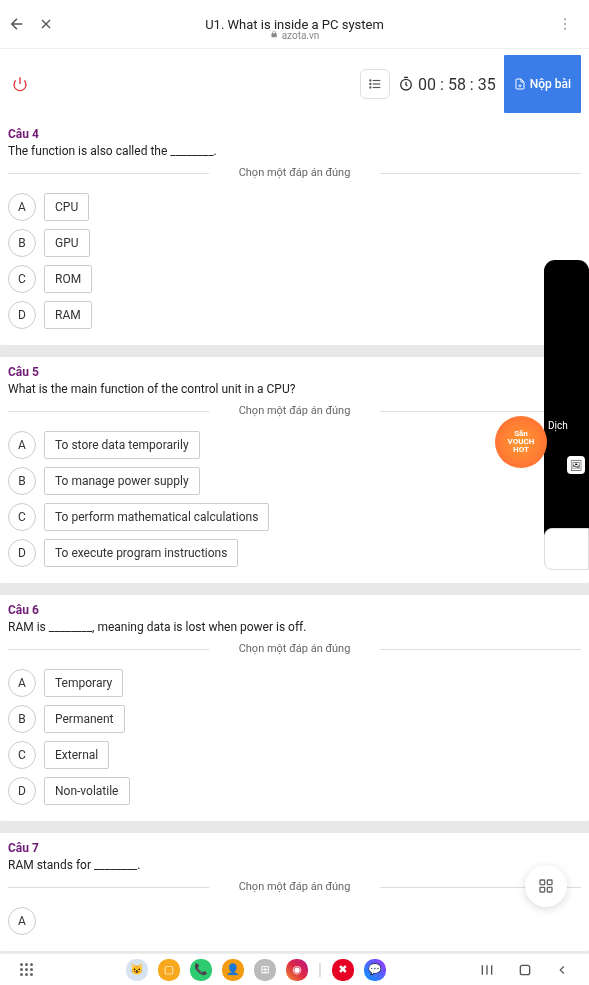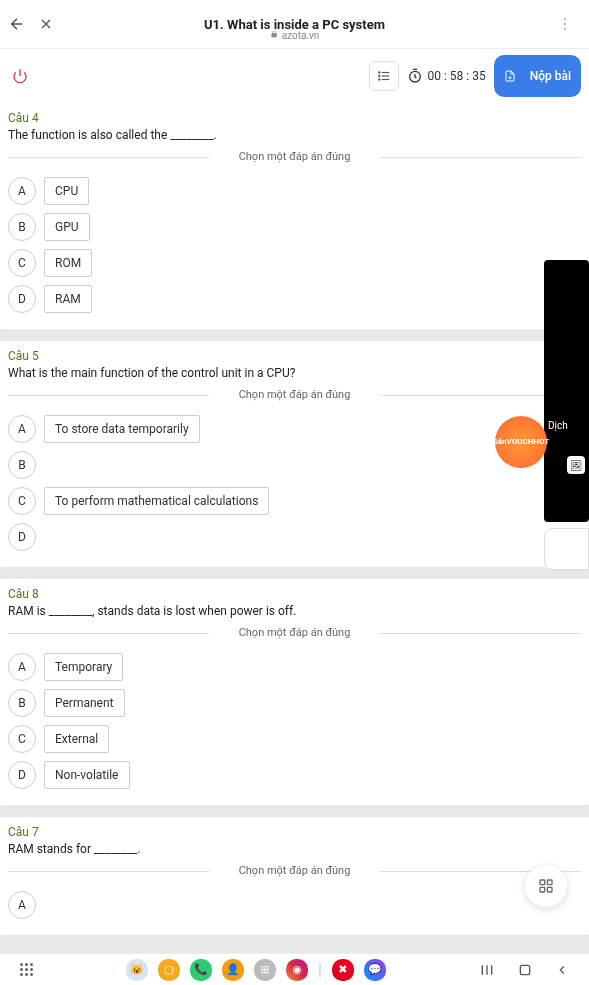--- a/index.html
+++ b/index.html
@@ -1,43 +1,43 @@
 <!DOCTYPE html>
 <html><head>
 <meta charset="utf-8">
 <style>
 *{margin:0;padding:0;box-sizing:border-box;font-family:-apple-system,BlinkMacSystemFont,"Segoe UI",Roboto,sans-serif}
 body{width:589px;height:985px;background:#e8e8e8;overflow:hidden;position:relative}
 .top-bar{background:#fff;display:flex;align-items:center;height:48px;position:relative}
 .top-left-icons{display:flex;align-items:center;gap:12px;padding-left:8px}
-.top-title{position:absolute;left:50%;transform:translateX(-50%);text-align:center;font-weight:700;font-size:13px;color:#222}
+.top-title{position:absolute;left:50%;transform:translateX(-50%);text-align:center;font-weight:400;font-size:13px;color:#222}
 .top-url{position:absolute;left:50%;top:30px;transform:translateX(-50%);display:flex;align-items:flex-start;gap:4px;font-size:10px;color:#888}
 .top-more{position:absolute;right:16px;top:50%;transform:translateY(-50%);color:#999}
 .toolbar{background:#fff;display:flex;align-items:center;justify-content:space-between;padding:6px 8px;border-top:1px solid #eee}
 .power-icon{color:#d33;margin-left:4px}
 .toolbar-right{display:flex;align-items:center;gap:8px}
 .icon-btn{width:30px;height:30px;border:1px solid #ddd;border-radius:6px;display:flex;align-items:center;justify-content:center;background:#fff}
-.timer{display:flex;align-items:center;gap:4px;font-size:12px;color:#333}
-.submit-btn{background:#3b7de8;color:#fff;border:none;border-radius:10px;padding:14px 10px;display:flex;align-items:center;gap:14px;font-size:12px;font-weight:500}
+.timer{display:flex;align-items:center;gap:4px;font-size:16px;color:#333}
+.submit-btn{background:#3b7de8;color:#fff;border:none;border-radius:1px;padding:22px 10px;display:flex;align-items:center;gap:4px;font-size:12px;font-weight:500}
 .content{background:#e8e8e8;padding:0;height:calc(100% - 48px - 42px - 32px);overflow:hidden}
 .card{background:#fff;padding:8px;margin-bottom:12px;border-radius:0 0 2px 2px}
-.q-label{font-size:12px;font-weight:400;color:#4d7c0f;margin-bottom:3px}
+.q-label{font-size:12px;font-weight:700;color:#701a75;margin-bottom:3px}
 .q-text{font-size:12px;color:#222;margin-bottom:8px}
 .q-instruction{font-size:11px;color:#666;text-align:center;position:relative;margin:8px 0 14px}
 .q-instruction::before,.q-instruction::after{content:"";position:absolute;top:50%;width:35%;height:1px;background:#ddd}
 .q-instruction::before{left:0}
 .q-instruction::after{right:0}
 .option{display:flex;align-items:center;gap:8px;margin-bottom:8px}
 .opt-letter{width:28px;height:28px;border:1px solid #ccc;border-radius:50%;display:flex;align-items:center;justify-content:center;font-size:12px;color:#333;flex-shrink:0}
 .opt-text{border:1px solid #ccc;border-radius:2px;padding:6px 10px;font-size:12px;color:#333}
 .fab{position:absolute;bottom:78px;right:22px;width:42px;height:42px;border-radius:50%;background:#fff;box-shadow:0 2px 8px rgba(0,0,0,0.15);display:flex;align-items:center;justify-content:center}
-.overlay{position:absolute;right:0;top:260px;width:45px;height:262px;background:#000;border-radius:4px}
+.overlay{position:absolute;right:0;top:260px;width:45px;height:310px;background:#000;border-radius:11px}
 .overlay-text{color:#fff;font-size:10px;position:absolute;top:160px;left:4px}
 .overlay-white{position:absolute;right:0;top:528px;width:45px;height:42px;background:#fff;border:1px solid #ddd;border-radius:8px 0 0 8px}
-.voucher{position:absolute;right:42px;top:416px;width:52px;height:52px;border-radius:50%;background:radial-gradient(circle,#ff9933,#ff6633);display:flex;flex-direction:row;align-items:center;justify-content:center;color:#fff;font-size:8px;font-weight:700;text-align:center;line-height:1}
+.voucher{position:absolute;right:42px;top:416px;width:52px;height:52px;border-radius:50%;background:radial-gradient(circle,#ff9933,#ff6633);display:flex;flex-direction:column;align-items:center;justify-content:center;color:#fff;font-size:8px;font-weight:700;text-align:center;line-height:1}
 .img-icon{position:absolute;right:4px;top:456px;width:18px;height:18px;background:#fff;border-radius:4px;display:flex;align-items:center;justify-content:center;font-size:10px}
 .bottom-bar{position:absolute;bottom:0;left:0;right:0;height:32px;background:#fff;display:flex;align-items:center;justify-content:space-between;padding:0 20px;border-top:1px solid #eee}
 .dock-icons{display:flex;gap:10px;align-items:center}
 .dock-icon{width:22px;height:22px;border-radius:10px;display:flex;align-items:center;justify-content:center;font-size:11px;color:#fff}
 .nav-icons{display:flex;gap:22px;align-items:center;color:#555}
 .apps-icon{display:grid;grid-template-columns:repeat(3,3px);grid-gap:2px}
 .apps-icon span{width:3px;height:3px;background:#666;border-radius:50%}
 svg{display:block}
 </style>
 </head>
@@ -137,32 +137,34 @@
     <div class="card">
       <div class="q-label">Câu 5</div>
       <div class="q-text">What is the main function of the control unit in a CPU?</div>
       <div class="q-instruction">Chọn một đáp án đúng</div>
       <div class="option">
         <div class="opt-letter">A</div>
         <div class="opt-text">To store data temporarily</div>
       </div>
       <div class="option">
         <div class="opt-letter">B</div>
+        <div class="opt-text">To manage power supply</div>
       </div>
       <div class="option">
         <div class="opt-letter">C</div>
         <div class="opt-text">To perform mathematical calculations</div>
       </div>
       <div class="option">
         <div class="opt-letter">D</div>
-      </div>
-    </div>
-    <div class="card">
-      <div class="q-label">Câu 8</div>
-      <div class="q-text">RAM is ________, stands data is lost when power is off.</div>
+        <div class="opt-text">To execute program instructions</div>
+      </div>
+    </div>
+    <div class="card">
+      <div class="q-label">Câu 6</div>
+      <div class="q-text">RAM is ________, meaning data is lost when power is off.</div>
       <div class="q-instruction">Chọn một đáp án đúng</div>
       <div class="option">
         <div class="opt-letter">A</div>
         <div class="opt-text">Temporary</div>
       </div>
       <div class="option">
         <div class="opt-letter">B</div>
         <div class="opt-text">Permanent</div>
       </div>
       <div class="option">

